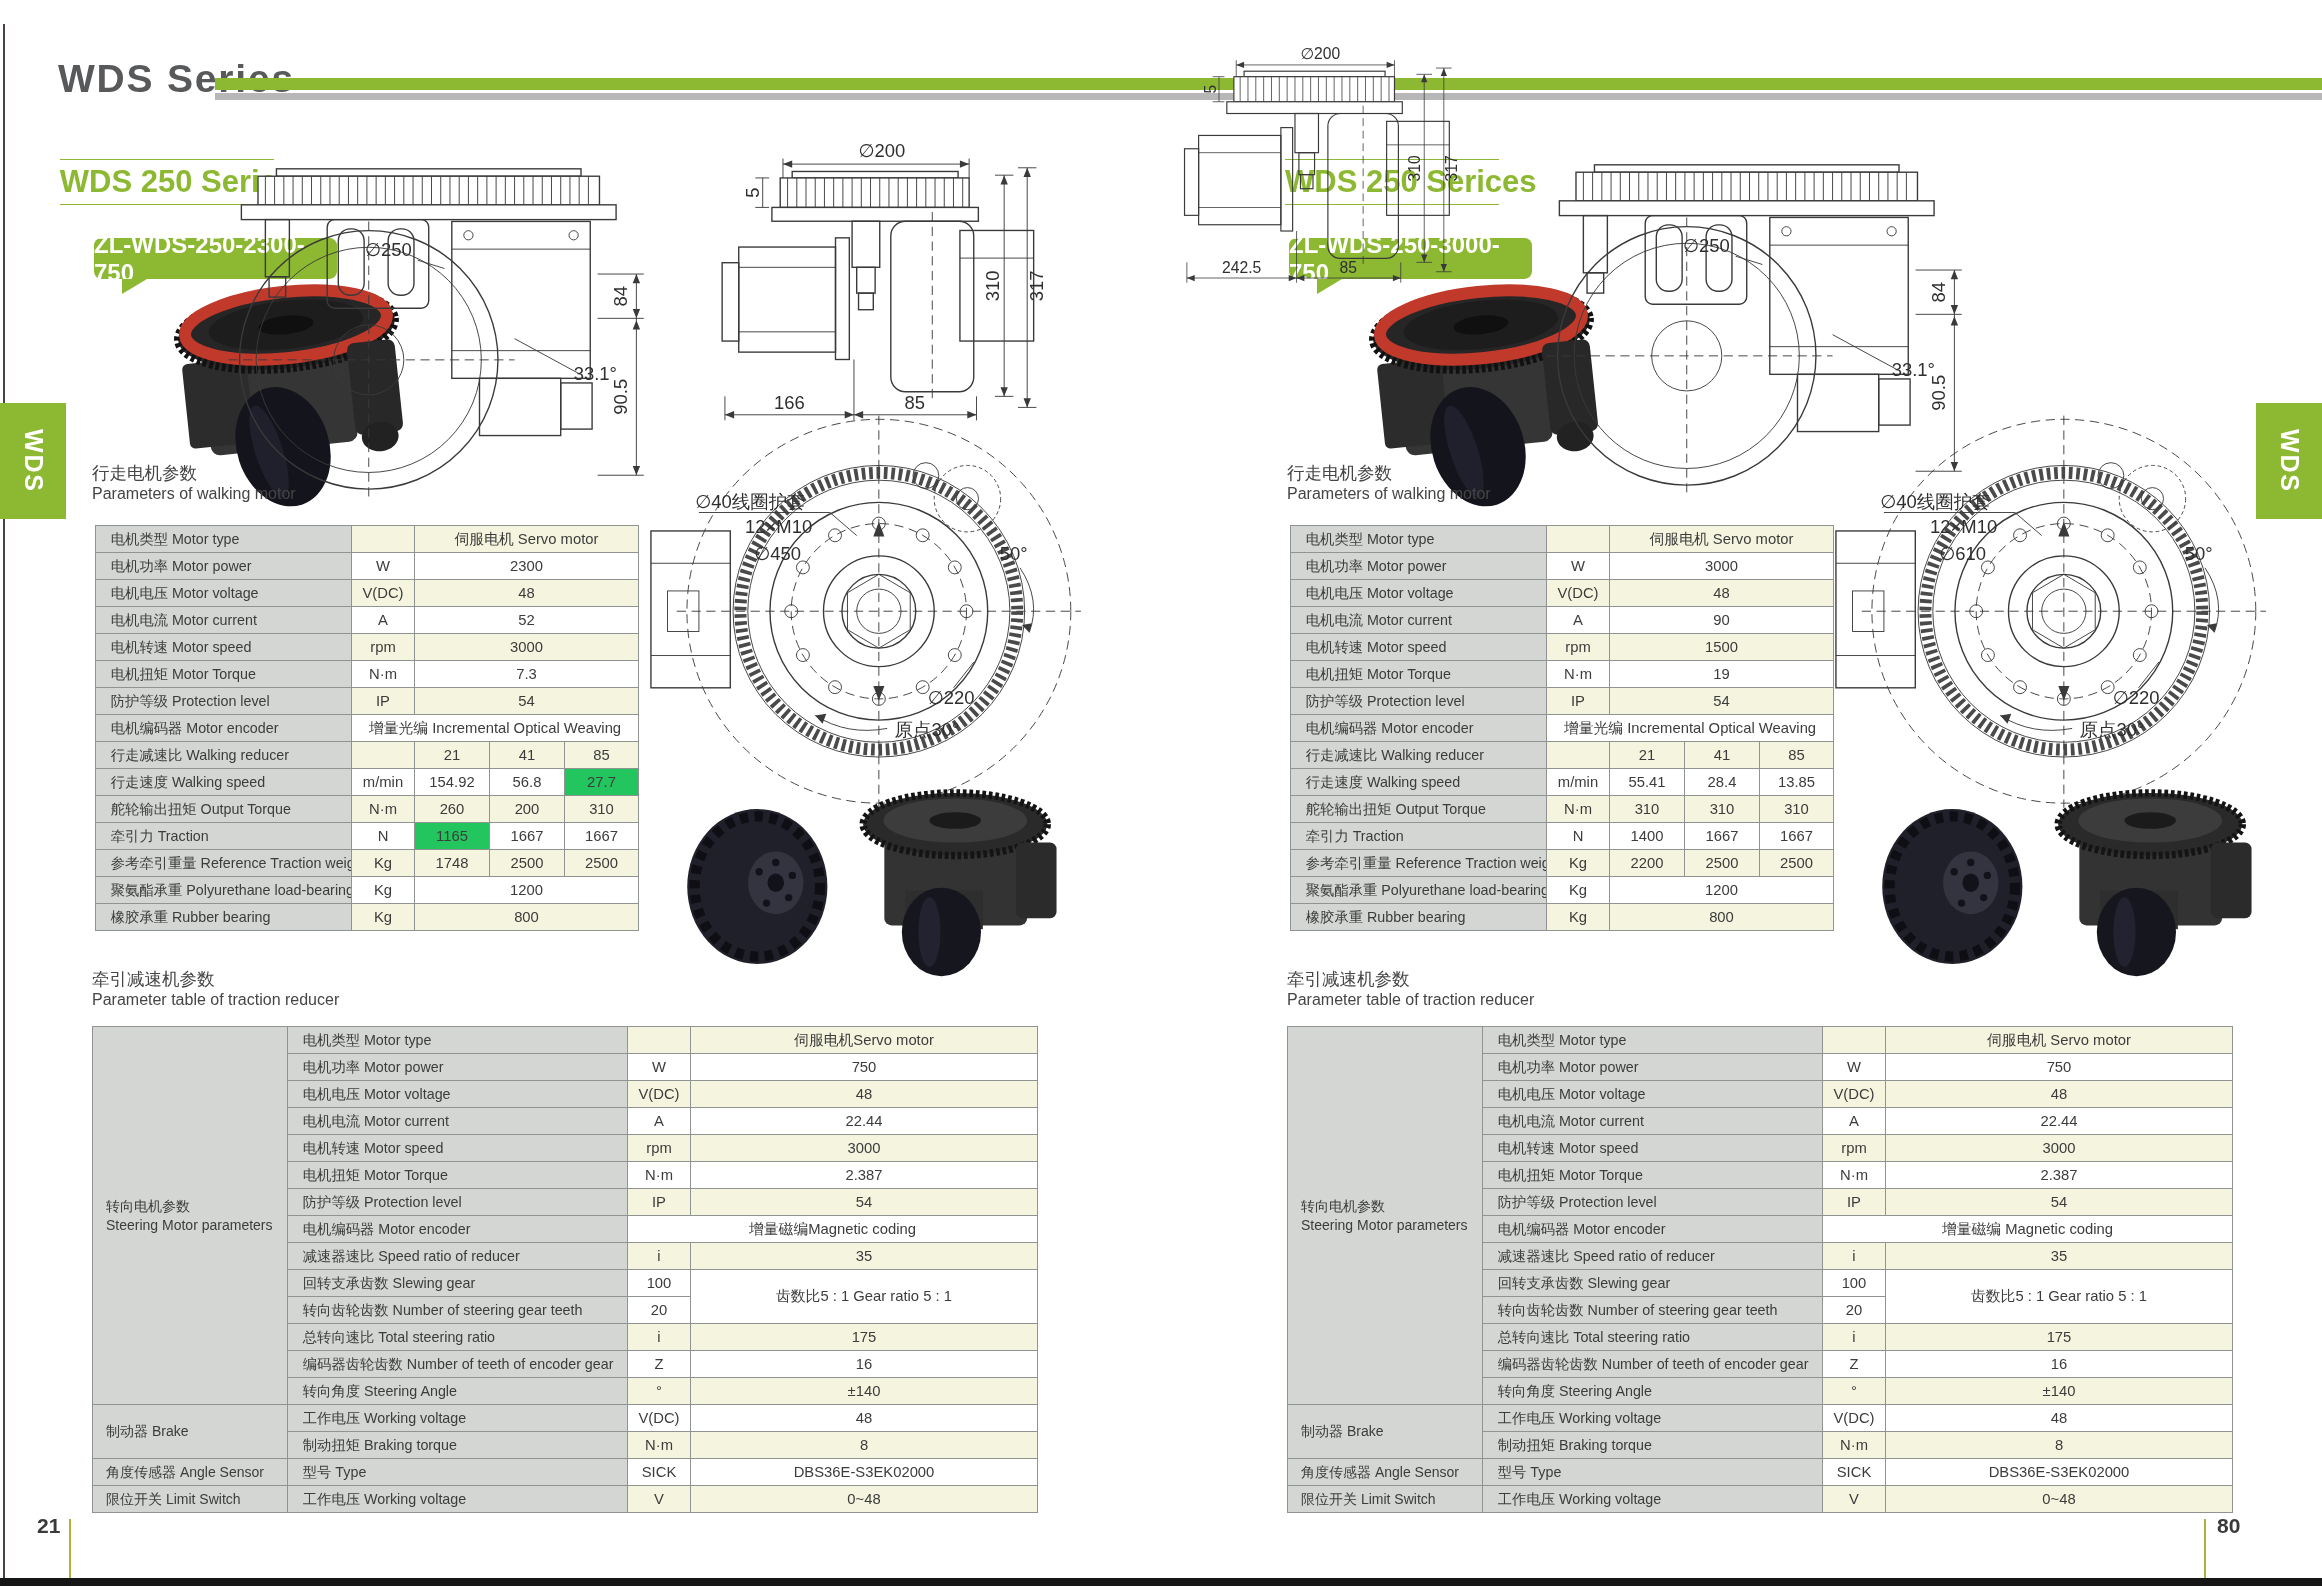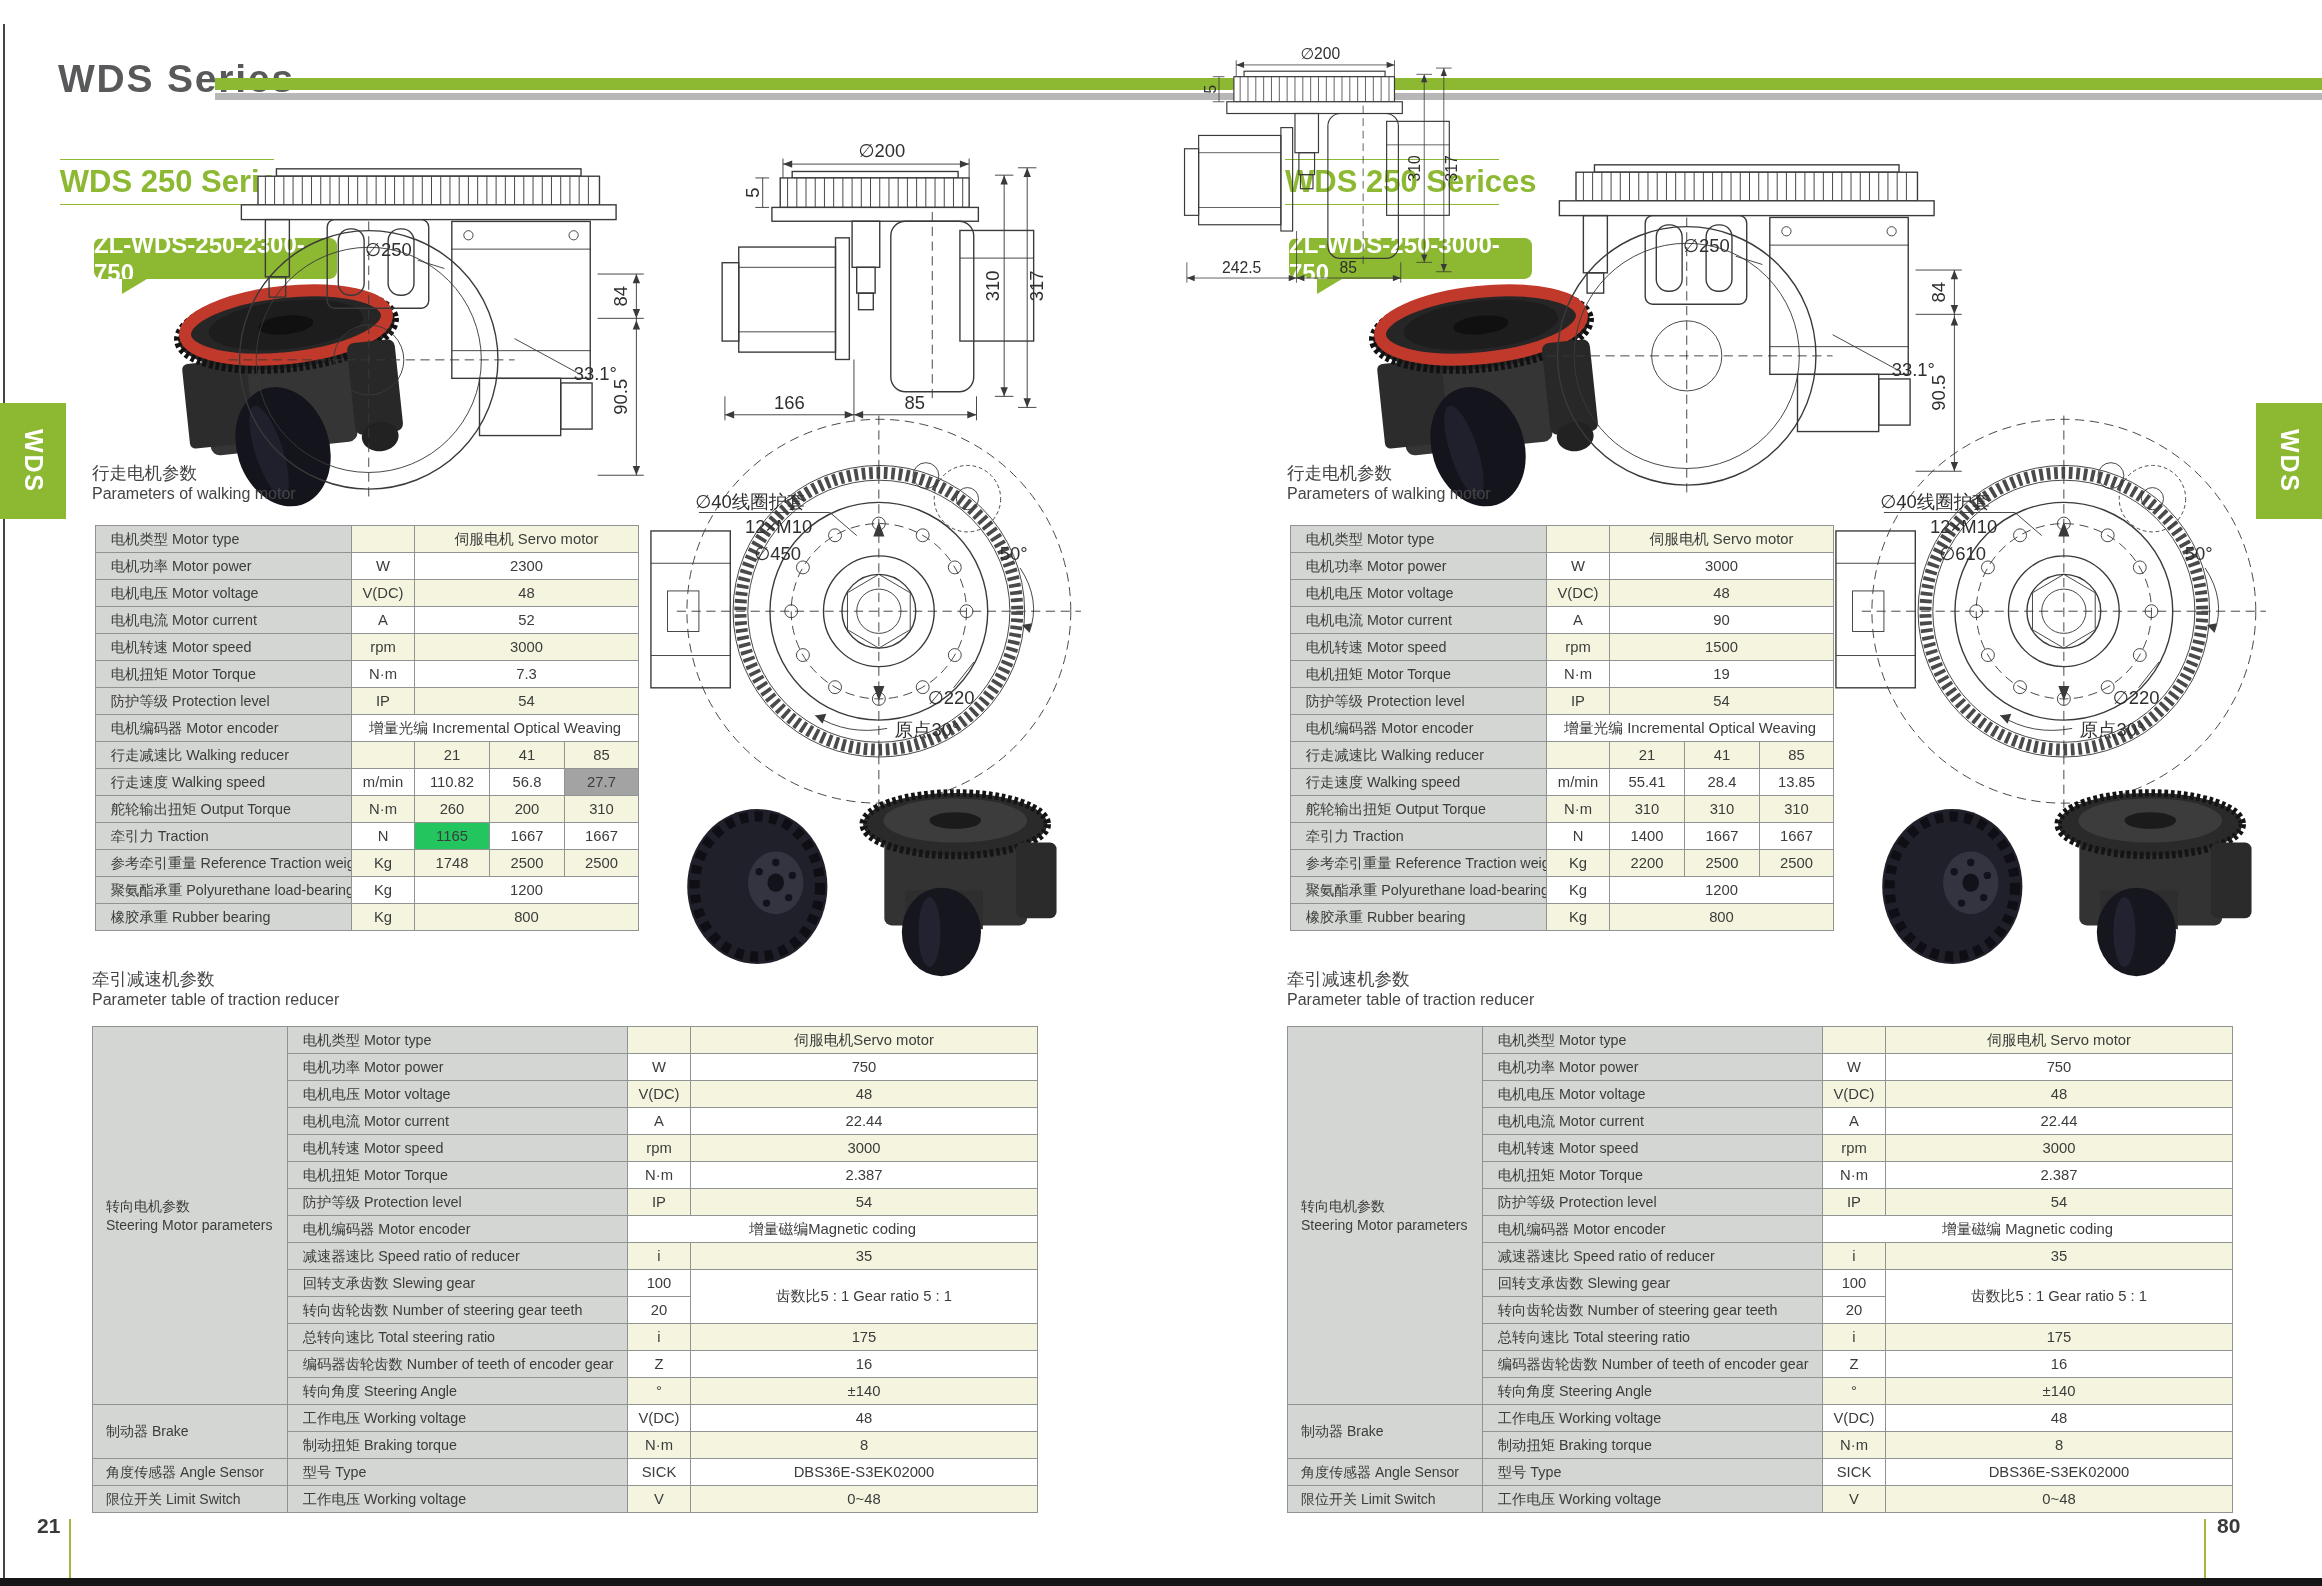--- a/index.html
+++ b/index.html
@@ -284,23 +284,23 @@
         <div class="cell" style="grid-area: 7 / 3 / auto / span 3; background: rgb(245, 245, 223);">54</div>
         <div class="cell lab" style="grid-area: 8 / 1;">电机编码器 Motor encoder</div>
         <div class="cell" style="grid-area: 8 / 2 / auto / span 4; background: rgb(255, 255, 255);">增量光编 Incremental Optical Weaving</div>
         <div class="cell lab" style="grid-area: 9 / 1;">行走减速比 Walking reducer</div>
         <div class="cell" style="grid-area: 9 / 2; background: rgb(245, 245, 223);"></div>
         <div class="cell" style="grid-area: 9 / 3; background: rgb(245, 245, 223);">21</div>
         <div class="cell" style="grid-area: 9 / 4; background: rgb(245, 245, 223);">41</div>
         <div class="cell" style="grid-area: 9 / 5; background: rgb(245, 245, 223);">85</div>
         <div class="cell lab" style="grid-area: 10 / 1;">行走速度 Walking speed</div>
         <div class="cell" style="grid-area: 10 / 2; background: rgb(255, 255, 255);">m/min</div>
-        <div class="cell" style="grid-area: 10 / 3; background: rgb(255, 255, 255);">110.82</div>
+        <div class="cell" style="grid-area: 10 / 3; background: rgb(255, 255, 255);">154.92</div>
         <div class="cell" style="grid-area: 10 / 4; background: rgb(255, 255, 255);">56.8</div>
-        <div class="cell" style="grid-area: 10 / 5; background: #a3a3a3;">27.7</div>
+        <div class="cell" style="grid-area: 10 / 5; background: #22c55e;">27.7</div>
         <div class="cell lab" style="grid-area: 11 / 1;">舵轮输出扭矩 Output Torque</div>
         <div class="cell" style="grid-area: 11 / 2; background: rgb(245, 245, 223);">N·m</div>
         <div class="cell" style="grid-area: 11 / 3; background: rgb(245, 245, 223);">260</div>
         <div class="cell" style="grid-area: 11 / 4; background: rgb(245, 245, 223);">200</div>
         <div class="cell" style="grid-area: 11 / 5; background: rgb(245, 245, 223);">310</div>
         <div class="cell lab" style="grid-area: 12 / 1;">牵引力 Traction</div>
         <div class="cell" style="grid-area: 12 / 2; background: rgb(255, 255, 255);">N</div>
         <div class="cell" style="grid-area: 12 / 3; background: #22c55e;">1165</div>
         <div class="cell" style="grid-area: 12 / 4; background: rgb(255, 255, 255);">1667</div>
         <div class="cell" style="grid-area: 12 / 5; background: rgb(255, 255, 255);">1667</div>

